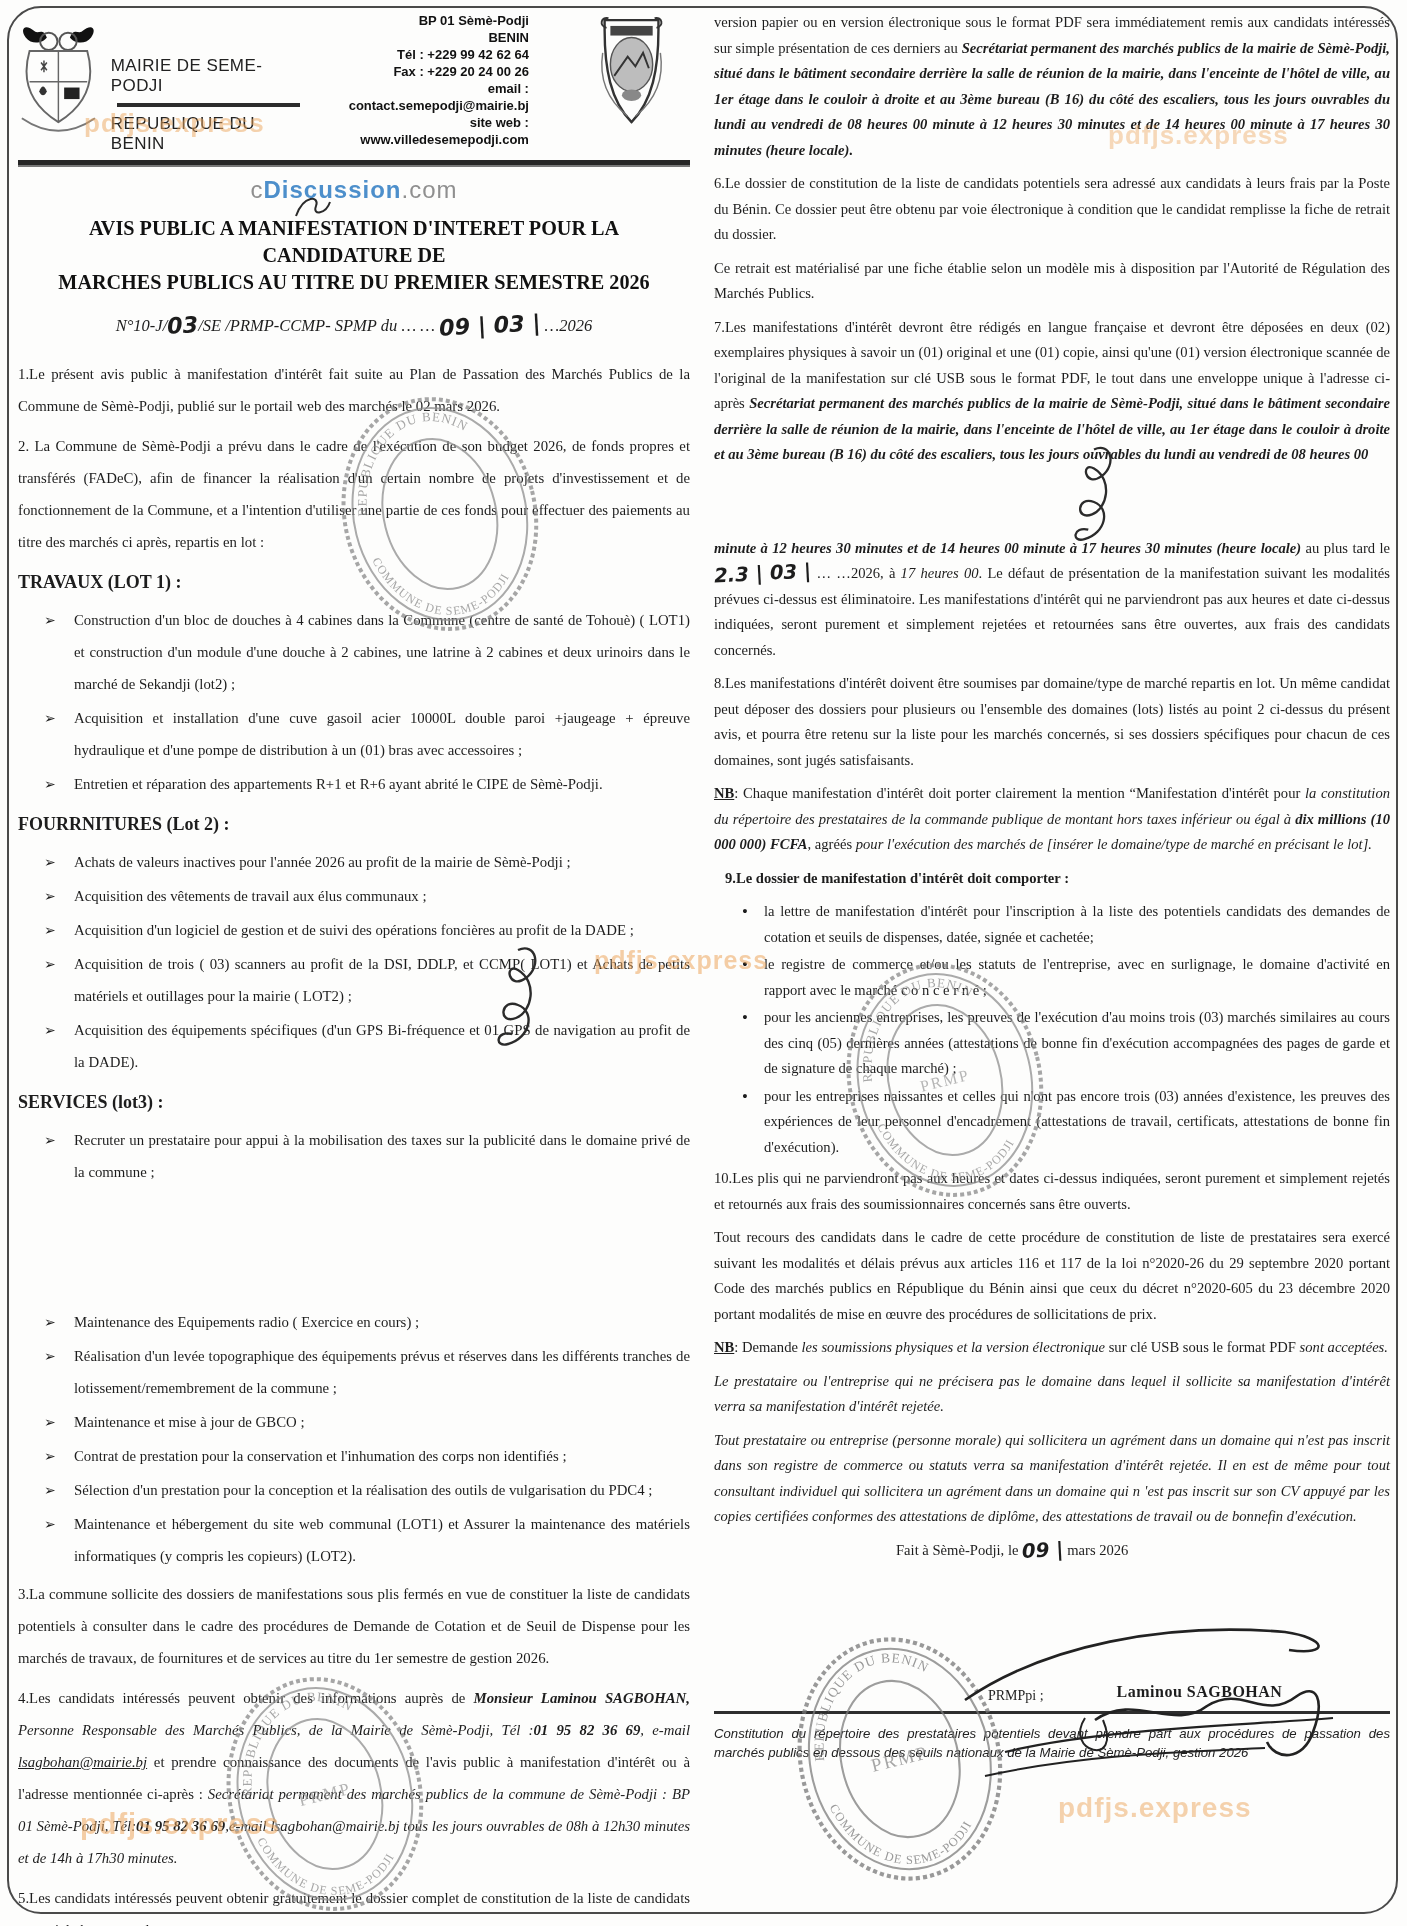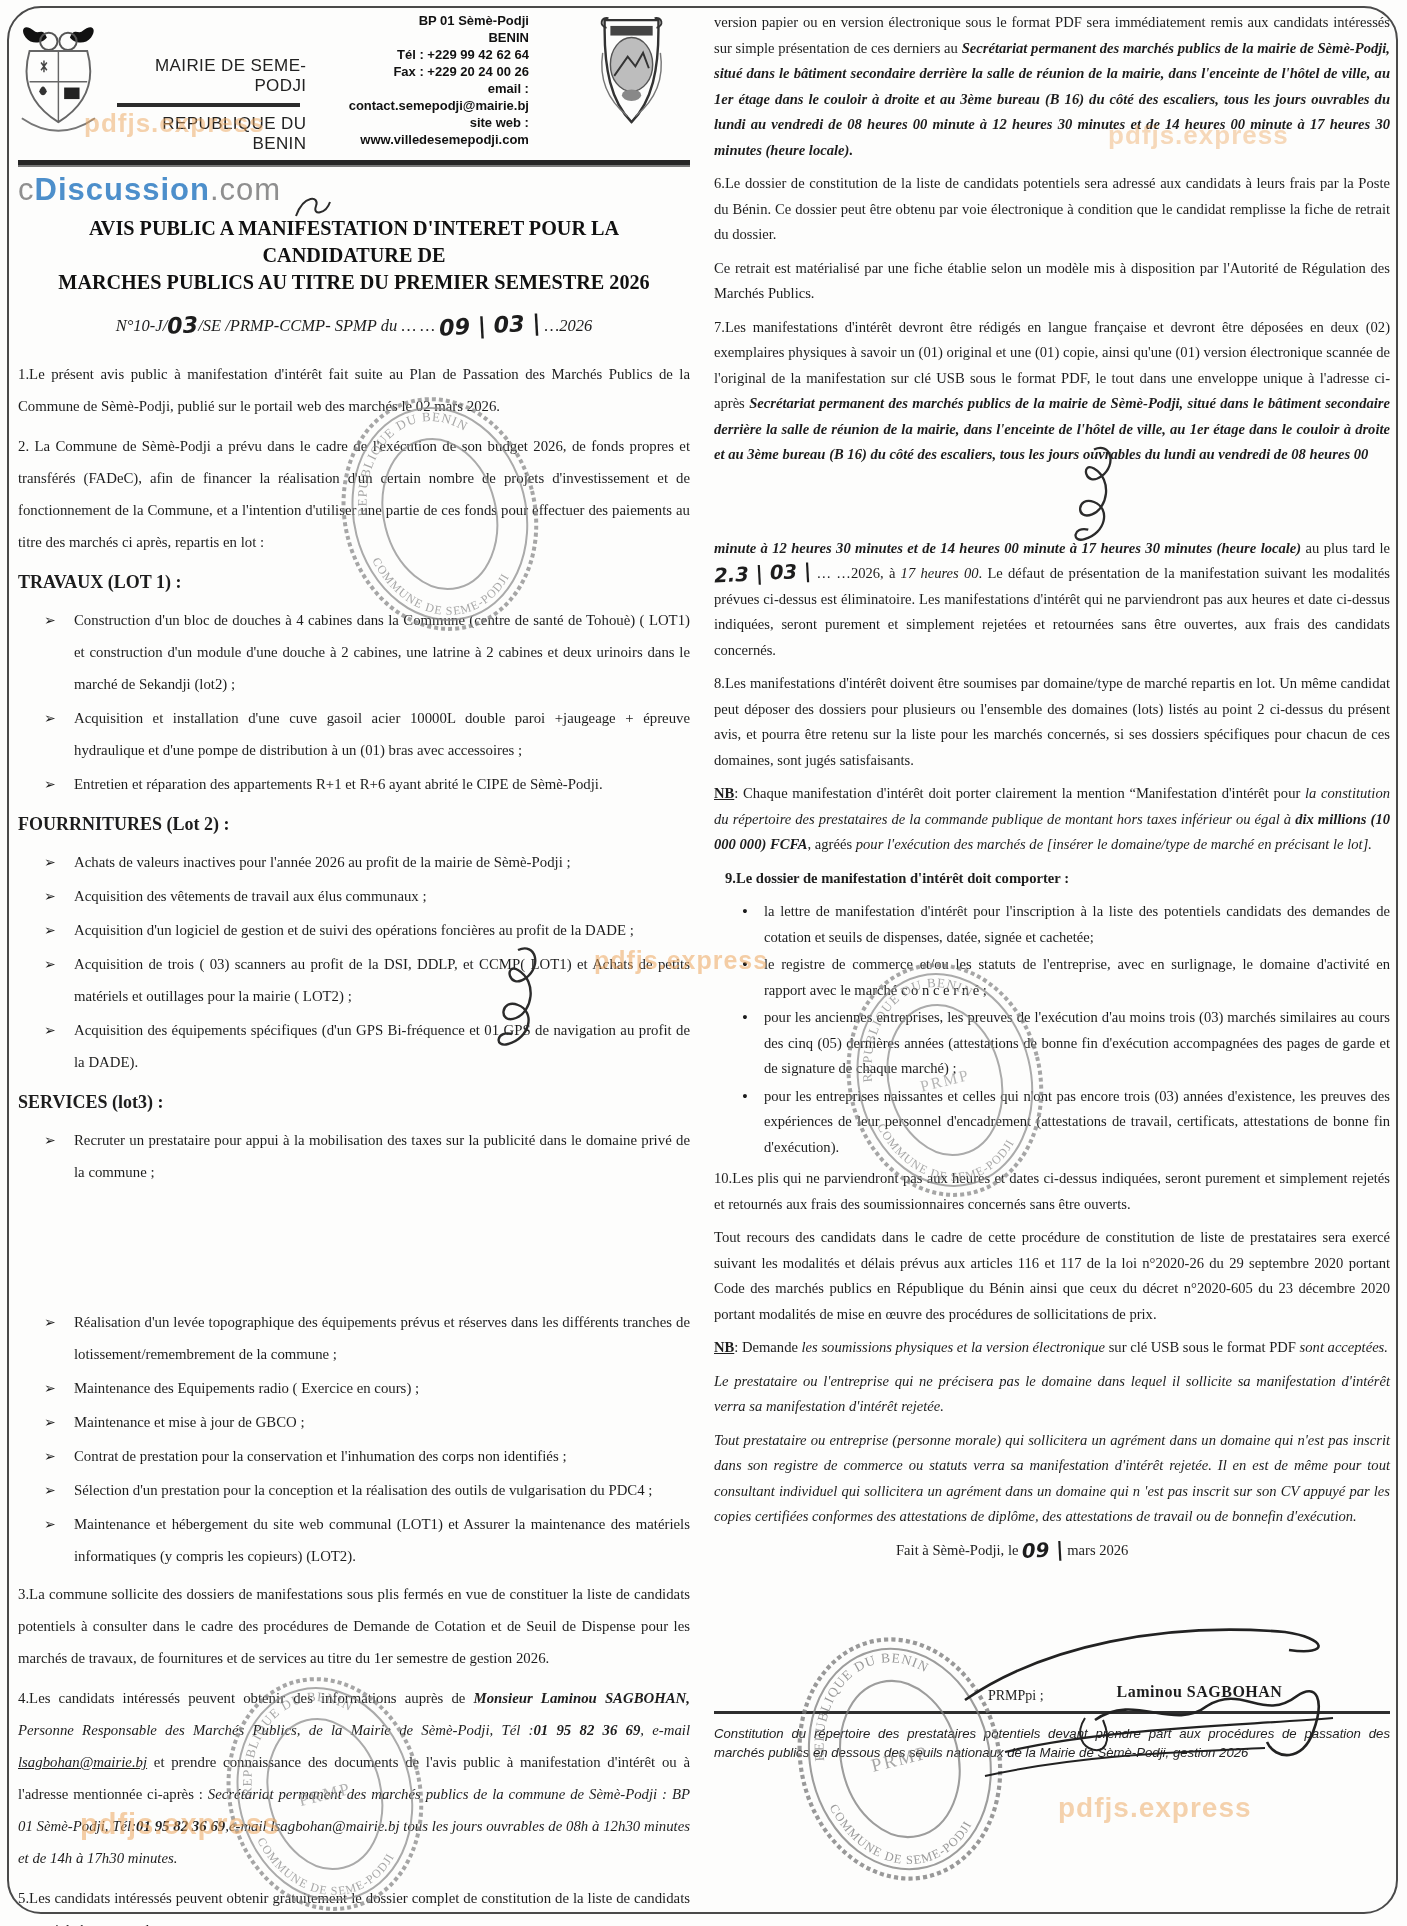--- a/index.html
+++ b/index.html
@@ -5,29 +5,29 @@
   html,body{margin:0;padding:0;background:#d9d9d9;}
   .page{position:relative;width:1407px;height:1926px;background:#fdfdfc;overflow:hidden;
         font-family:"Liberation Serif",serif;color:#1d1d1d;}
   .page-border{position:absolute;inset:6px 9px 12px 7px;border:2px solid #4a4a4a;border-radius:34px;pointer-events:none;}
 
   .col-left{position:absolute;left:18px;top:12px;width:672px;font-size:14.8px;line-height:32px;text-align:justify;}
   .col-right{position:absolute;left:714px;top:10px;width:676px;font-size:14.6px;line-height:25.5px;text-align:justify;}
 
   
   .hdr{display:flex;align-items:flex-start;font-family:"Liberation Sans",sans-serif;text-align:left;line-height:normal;}
-  .hdr-org{margin-top:44px;margin-left:12px;text-align:right;}
+  .hdr-org{margin-top:44px;margin-left:12px;text-align:left;}
   .org1{font-size:17px;letter-spacing:.4px;color:#222;}
   .orgsep{height:4px;background:#2c2c2c;margin:7px 6px;}
   .org2{font-size:17px;letter-spacing:.4px;color:#222;}
   .hdr-contact{margin-left:auto;text-align:right;font-size:13px;font-weight:bold;line-height:17px;color:#111;}
   .hdr-crest{margin-left:66px;margin-right:22px;}
   .hdr-rule{height:5px;background:#262626;margin-top:6px;border-bottom:2px solid #777;}
 
-  .wm-cd{text-align:left;font-family:"Liberation Sans",sans-serif;font-size:31px;letter-spacing:1px;
+  .wm-cd{text-align:center;font-family:"Liberation Sans",sans-serif;font-size:24px;letter-spacing:1px;
          color:#8f8f8f;margin:8px 0 4px;line-height:30px;}
   .wm-cd .blue{color:#4d8fcb;font-weight:bold;}
 
   .title{font-weight:bold;text-align:center;font-size:20.2px;line-height:27px;margin-top:10px;color:#111;}
   .ref{text-align:center;font-style:italic;font-size:16.5px;margin:14px 0 16px;white-space:nowrap;}
 
   .hand{font-family:"DejaVu Sans",sans-serif;font-style:italic;font-weight:bold;display:inline-block;
         transform:rotate(-3deg);font-size:1.35em;line-height:1;position:relative;top:2px;}
 
   p{margin:0 0 8px;}
@@ -131,22 +131,22 @@
       <li>Acquisition de trois ( 03) scanners au profit de la DSI, DDLP, et CCMP( LOT1) et Achats de petits matériels et outillages pour la mairie ( LOT2) ;</li>
       <li>Acquisition des équipements spécifiques (d'un GPS Bi-fréquence et 01 GPS de navigation au profit de la DADE).</li>
     </ul>
 
     <div class="h-lot">SERVICES (lot3) :</div>
     <ul class="arrow-list">
       <li>Recruter un prestataire pour appui à la mobilisation des taxes sur la publicité dans le domaine privé de la commune ;</li>
     </ul>
     <div class="gap-sig"></div>
     <ul class="arrow-list">
+      <li>Maintenance des Equipements radio ( Exercice en cours) ;</li>
       <li>Réalisation d'un levée topographique des équipements prévus et réserves dans les différents tranches de lotissement/remembrement de la commune ;</li>
-      <li>Maintenance des Equipements radio ( Exercice en cours) ;</li>
       <li>Maintenance et mise à jour de GBCO ;</li>
       <li>Contrat de prestation pour la conservation et l'inhumation des corps non identifiés ;</li>
       <li>Sélection d'un prestation pour la conception et la réalisation des outils de vulgarisation du PDC4 ;</li>
       <li>Maintenance et hébergement du site web communal (LOT1) et Assurer la maintenance des matériels informatiques (y compris les copieurs) (LOT2).</li>
     </ul>
 
     <p>3.La commune sollicite des dossiers de manifestations sous plis fermés en vue de constituer la liste de candidats potentiels à consulter dans le cadre des procédures de Demande de Cotation et de Seuil de Dispense pour les marchés de travaux, de fournitures et de services au titre du 1er semestre de gestion 2026.</p>
 
     <p><span>4.Les candidats intéressés peuvent obtenir des informations auprès de </span><span class="bi">Monsieur Laminou SAGBOHAN,</span><span class="i"> Personne Responsable des Marchés Publics,  de la Mairie de Sèmè-Podji,   Tél :</span><span class="bi">01 95 82 36 69</span><span class="i">, e-mail </span><span class="iu">lsagbohan@mairie.bj</span><span> et prendre connaissance des documents de l'avis public à manifestation d'intérêt ou à l'adresse mentionnée ci-après : </span><span class="i">Secrétariat permanent des marchés publics de la commune de Sèmè-Podji : BP 01 Sèmè-Podji, Tél:</span><span class="bi">01 95 82 36 69</span><span class="i">,e-mail lsagbohan@mairie.bj tous les jours ouvrables de 08h à 12h30 minutes et de 14h à 17h30 minutes.</span></p>
 

